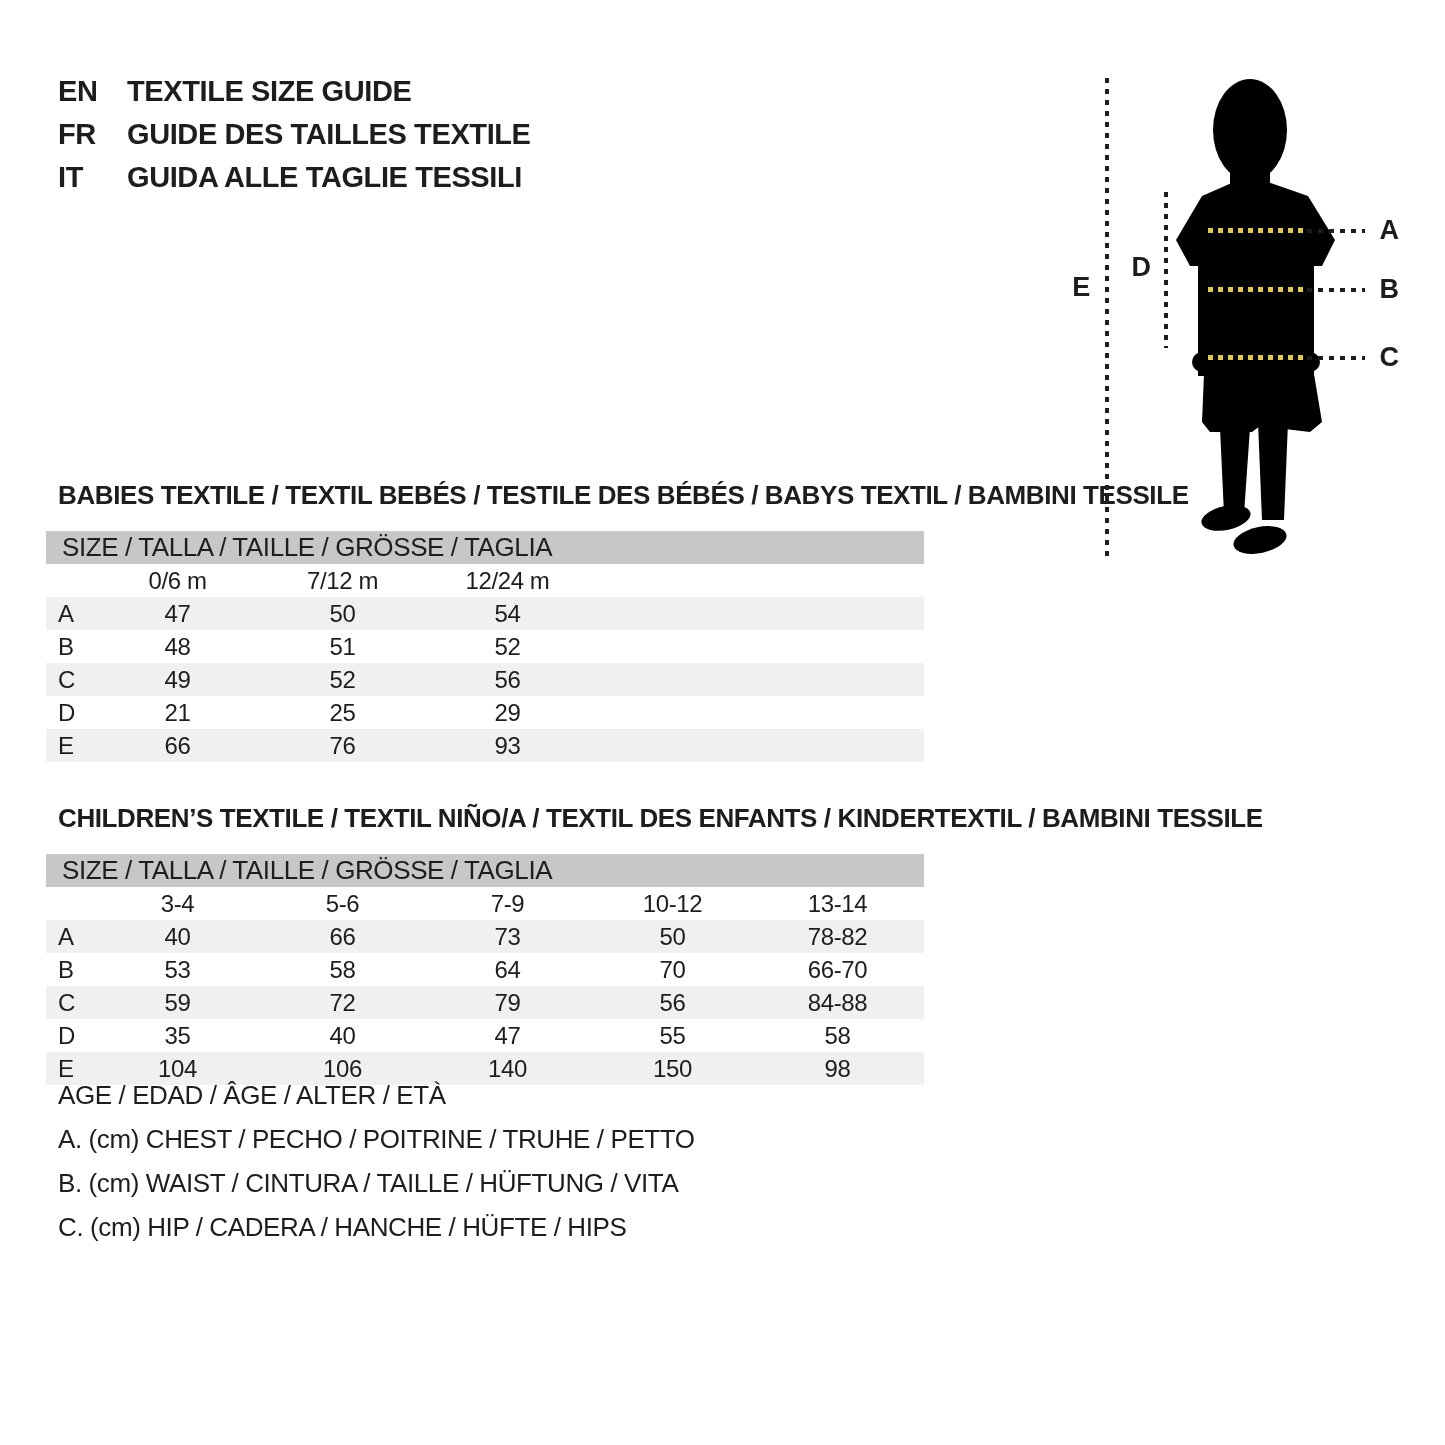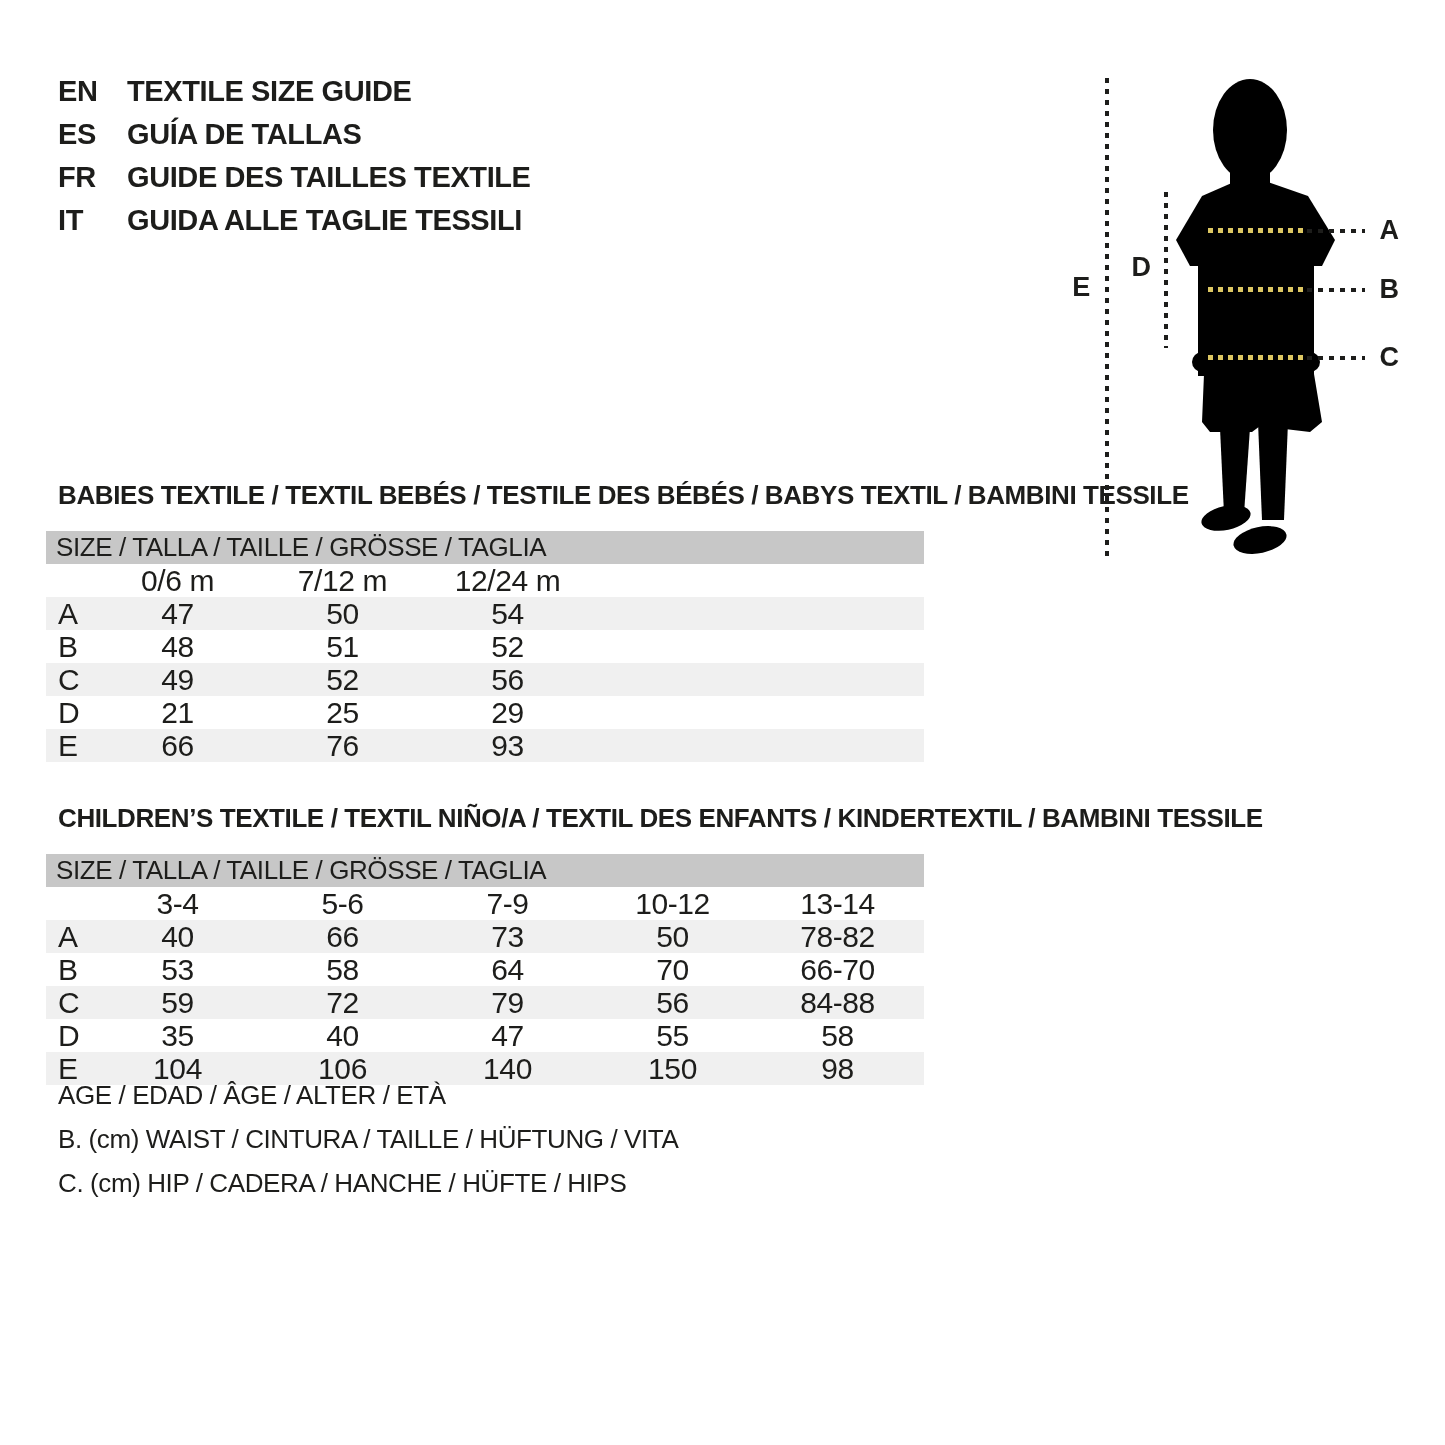--- a/index.html
+++ b/index.html
@@ -14,23 +14,23 @@
   .lang-block{left:58px;top:70px;}
   .lang-row{display:grid;grid-template-columns:69px auto;line-height:43px;
     font-size:29px;font-weight:700;}
 
   
   .section-heading{font-size:26px;font-weight:700;line-height:33px;white-space:nowrap;}
 
   
   .size-table{width:878px;}
   .size-bar{height:33px;background:#c7c7c7;line-height:33px;font-size:26px;
-    padding-left:10px;box-sizing:border-box;white-space:nowrap;}
+    padding-left:16px;box-sizing:border-box;white-space:nowrap;}
   .t-row{display:grid;grid-template-columns:49px 165px 165px 165px 165px 165px;
-    height:33px;line-height:33px;font-size:30px;}
+    height:33px;line-height:33px;font-size:24px;}
   .t-row.zebra{background:#f0f0f0;}
   .t-label{padding-left:12px;}
   .t-cell{text-align:center;}
 
   
   .legend-block{left:58px;top:1073px;}
   .legend-line{line-height:44px;font-size:26px;white-space:nowrap;}
 
   
   .vdots{width:4px;background-image:repeating-linear-gradient(180deg,#1d1d1b 0 5px,transparent 5px 11px);}
@@ -41,24 +41,20 @@
 </style>
 </head>
 <body>
 
 <div class="abs lang-block">
   <div class="lang-row">
     <span>EN</span>
     <span>TEXTILE SIZE GUIDE</span>
   </div>
   <div class="lang-row">
-    <span>ES</span>
-    <span>GUÍA DE TALLAS</span>
-  </div>
-  <div class="lang-row">
     <span>FR</span>
     <span>GUIDE DES TAILLES TEXTILE</span>
   </div>
   <div class="lang-row">
     <span>IT</span>
     <span>GUIDA ALLE TAGLIE TESSILI</span>
   </div>
 </div>
 
 <svg class="abs figure-svg" style="left:1176px;top:78px;" width="160" height="488" viewBox="0 0 160 488">
@@ -206,15 +202,16 @@
     <div class="t-cell">104</div>
     <div class="t-cell">106</div>
     <div class="t-cell">140</div>
     <div class="t-cell">150</div>
     <div class="t-cell">98</div>
   </div>
 </div>
 
 <div class="abs legend-block">
   <div class="legend-line">AGE / EDAD / ÂGE / ALTER / ETÀ</div>
+  <div class="legend-line">A. (cm) CHEST / PECHO / POITRINE / TRUHE / PETTO</div>
   <div class="legend-line">B. (cm) WAIST / CINTURA / TAILLE / HÜFTUNG / VITA</div>
   <div class="legend-line">C. (cm) HIP / CADERA / HANCHE / HÜFTE / HIPS</div>
 </div>
 
 </body></html>

